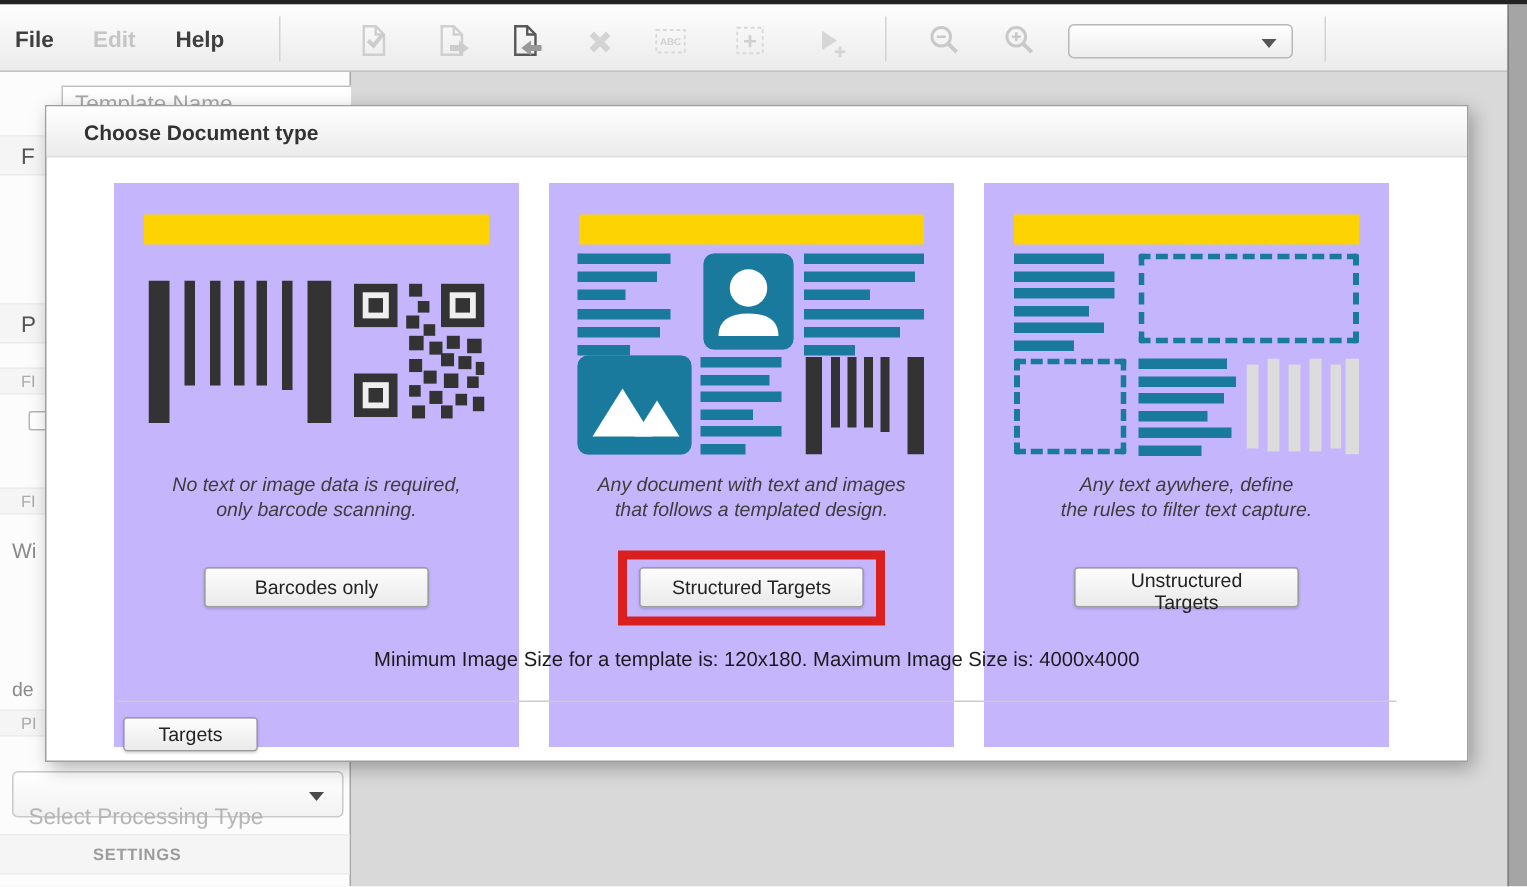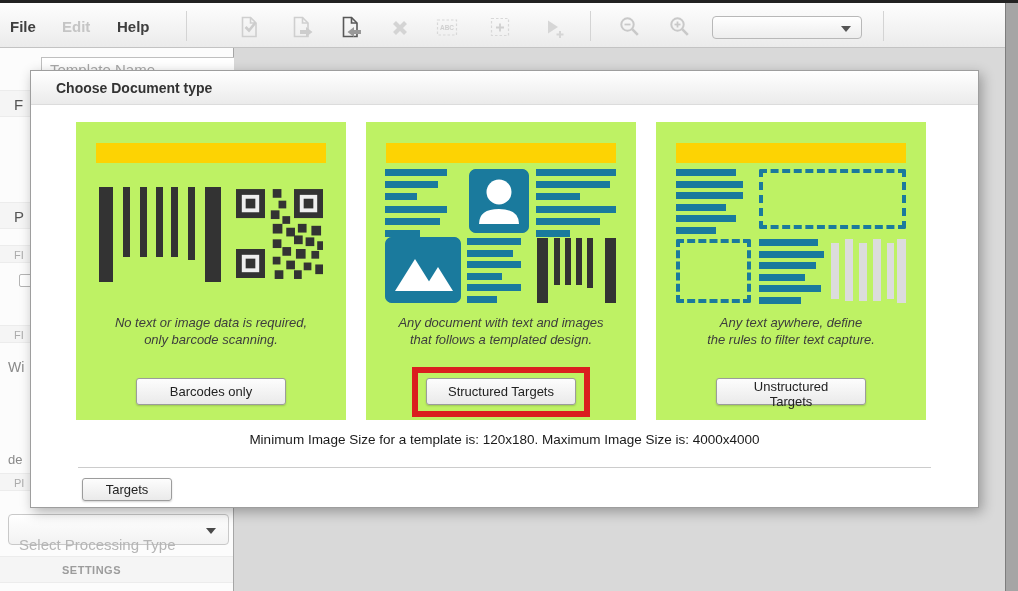--- a/index.html
+++ b/index.html
@@ -52,21 +52,21 @@
   .canvas { position:absolute; left:234px; top:48px; width:771px; height:543px; background:#d9d9d9; }
 
   
   .modal { position:absolute; left:30px; top:70px; width:949px; height:438px; background:#fff;
            border:1px solid #9e9e9e; box-shadow:3px 4px 12px rgba(0,0,0,.3);padding-left:44px; }
   .modal-header { position:absolute; left:0; top:0; width:947px; height:34px;
            background:linear-gradient(#ffffff,#ebebeb); border-bottom:1px solid #dcdcdc; }
   .modal-title { position:absolute; left:25px; top:9px; font-size:14px; font-weight:bold; color:#333; }
 
   .cards { position:absolute; left:45px; top:51px; display:flex; gap:20px; }
-  .card { position:relative; width:270px; height:298px; background:#bef264; }
+  .card { position:relative; width:270px; height:376px; background:#c4b5fd; }
   .g-yellow { position:absolute; left:20px; top:21px; width:230px; height:20px; background:var(--yellow); }
 
   .lines { position:absolute; display:flex; flex-direction:column; justify-content:space-between; }
   .lines .ln { height:7px; background:var(--teal); }
 
   .tile { position:absolute; border-radius:7px; background:var(--teal); }
 
   .dashed { position:absolute; border:4px dashed var(--teal); border-radius:2px; }
 
   .card-desc { position:absolute; left:8px; width:254px; top:192px; text-align:center; font-style:italic;

